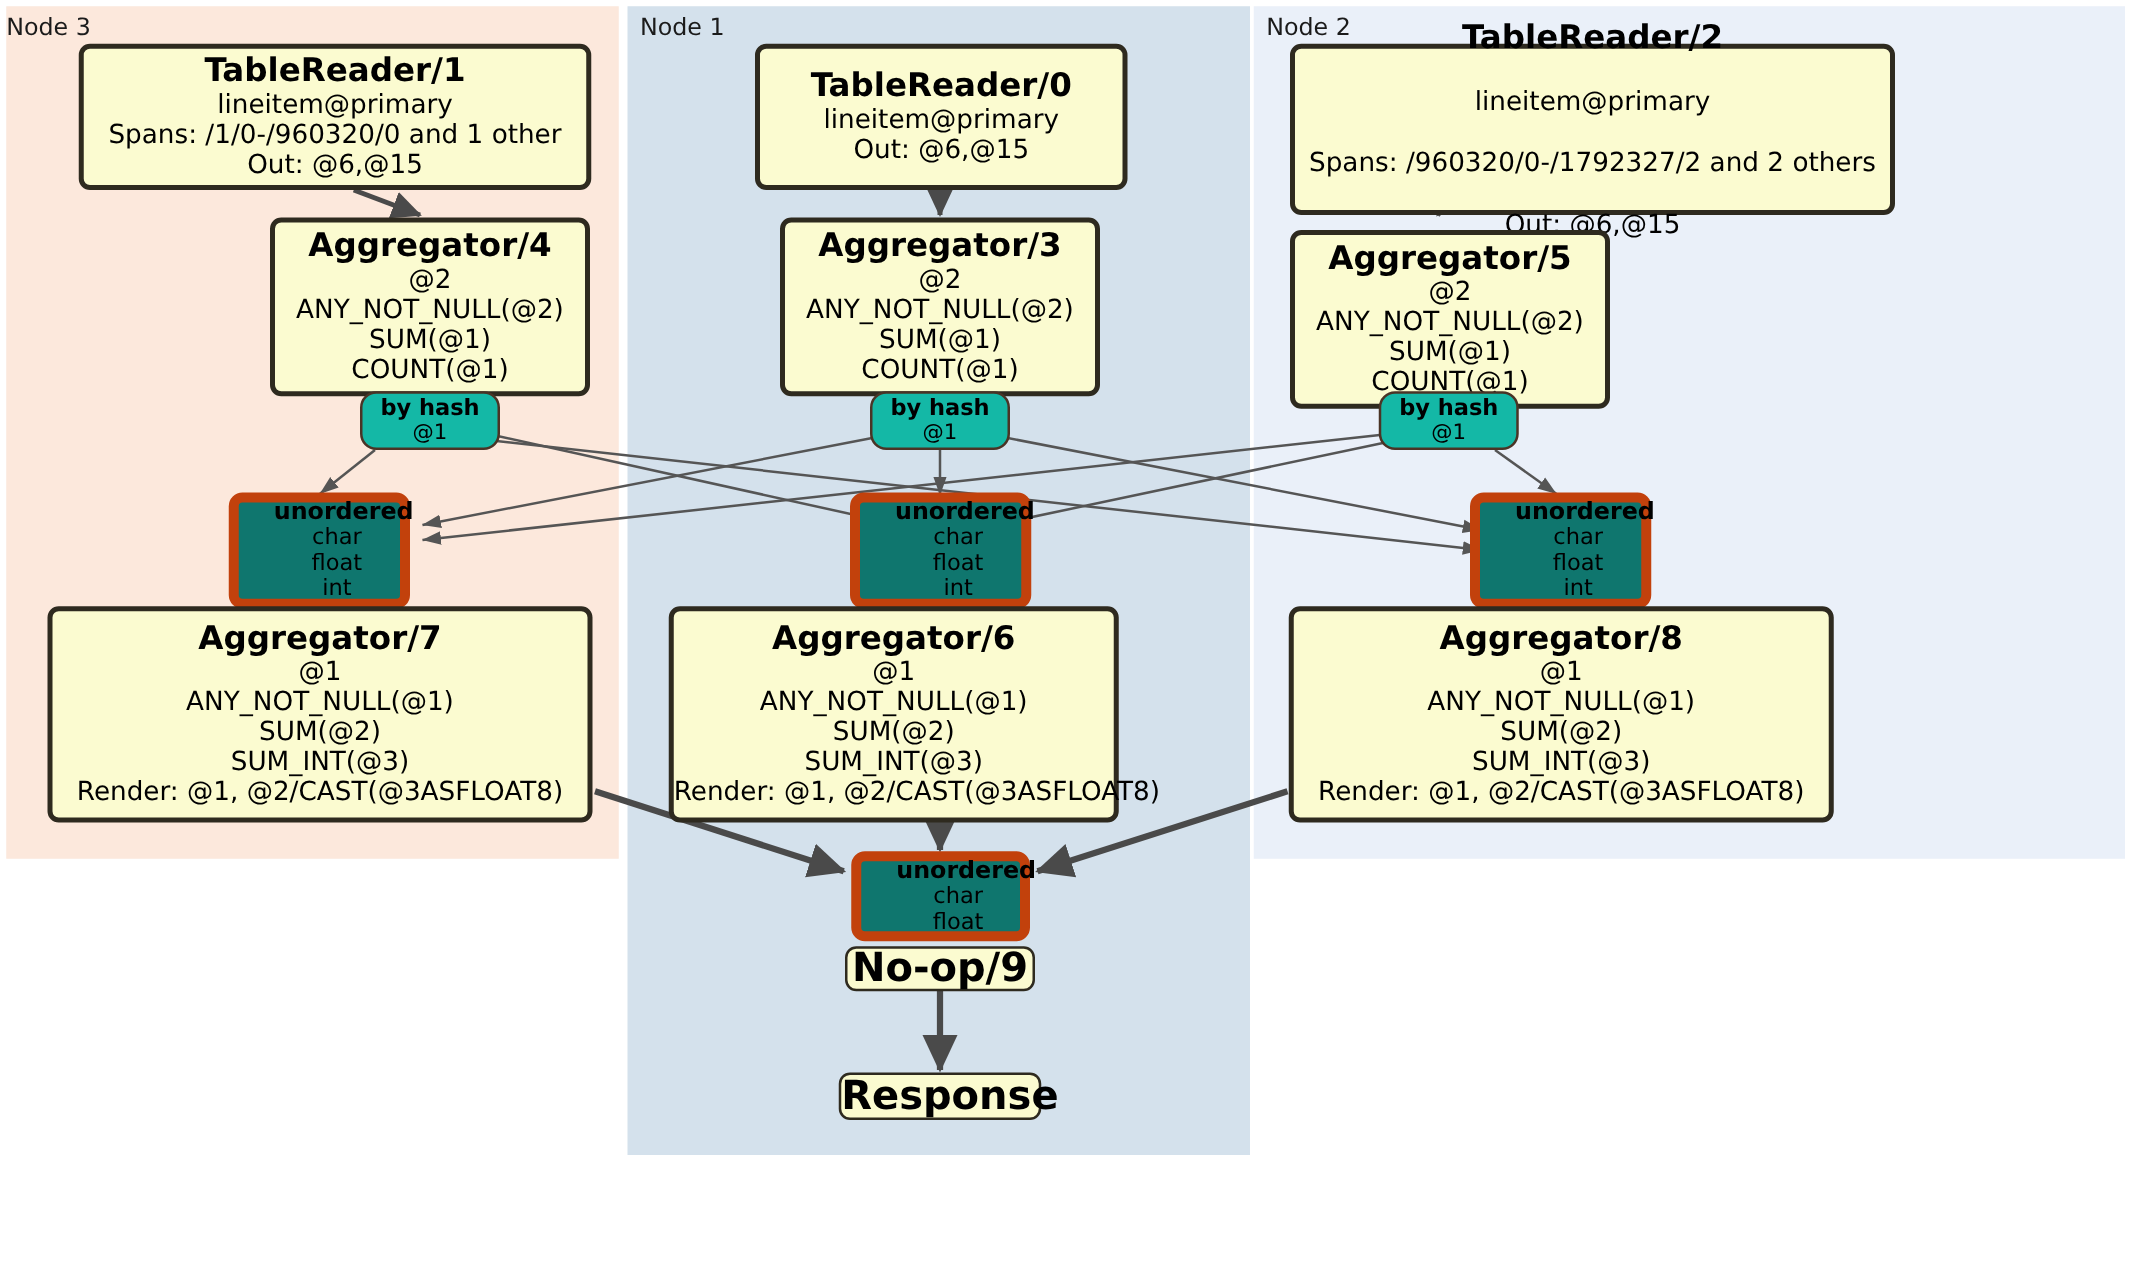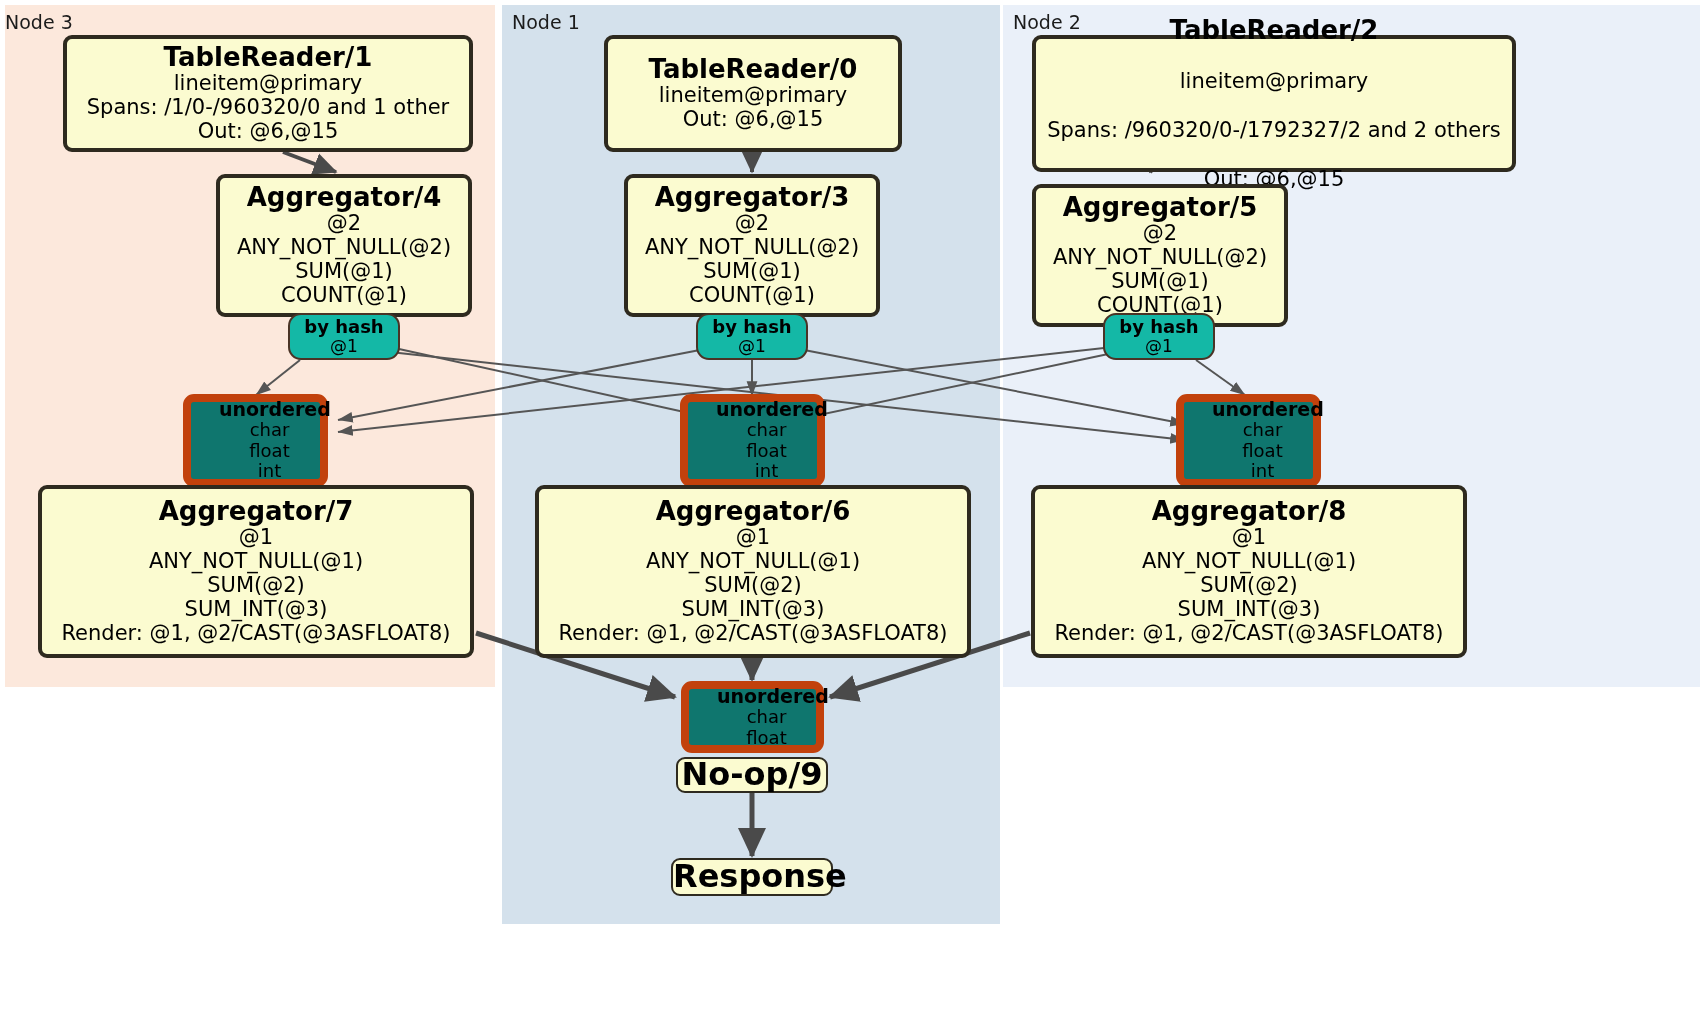--- a/index.html
+++ b/index.html
@@ -149,21 +149,21 @@
     <div class="line">@1</div>
   </div>
 
   <div class="node recv" style="left:680px;top:394px;width:145px;height:93px;">
     <div class="title">unordered</div>
     <div class="line">char</div>
     <div class="line">float</div>
     <div class="line">int</div>
   </div>
 
-  <div class="node proc" style="left:535px;top:485px;width:436px;height:173px;">
+  <div class="node proc" style="left:535px;top:485px;width:360px;height:173px;">
     <div class="title">Aggregator/6</div>
     <div class="line">@1</div>
     <div class="line">ANY_NOT_NULL(@1)</div>
     <div class="line">SUM(@2)</div>
     <div class="line">SUM_INT(@3)</div>
     <div class="line nowrap">Render: @1, @2/CAST(@3ASFLOAT8)</div>
   </div>
 
   <div class="node recv" style="left:681px;top:681px;width:143px;height:72px;">
     <div class="title">unordered</div>

